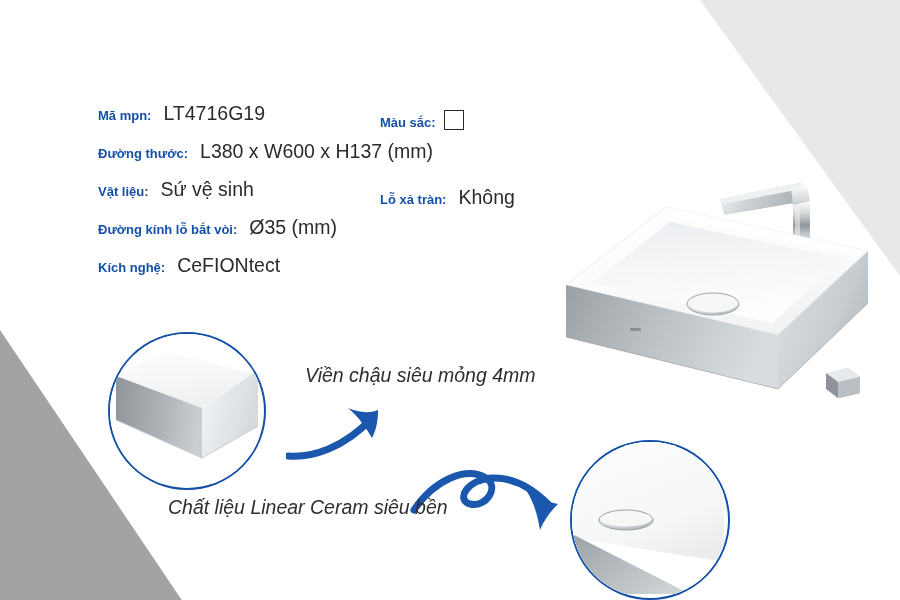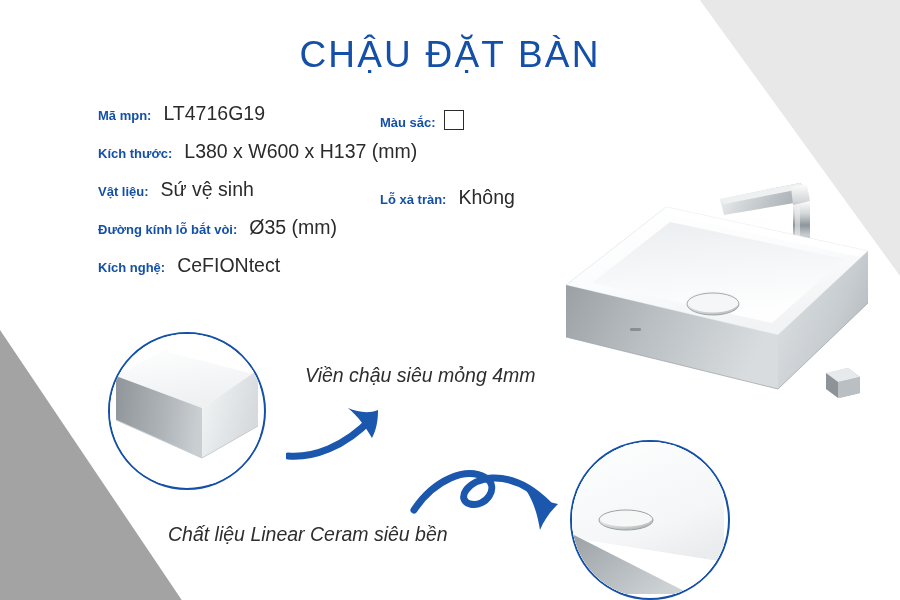--- a/index.html
+++ b/index.html
@@ -130,51 +130,50 @@
 
   
   .callout-text {
     position: absolute;
     color: #2e2e2e;
     font-style: italic;
     font-size: 19.5px;
     white-space: nowrap;
   }
   #callout-rim-text  { left: 305px; top: 364px; }
-  #callout-mat-text  { left: 168px; top: 523px; }
+  #callout-mat-text  { left: 168px; top: 496px; }
 
   
   .arrow { position: absolute; pointer-events: none; }
   #arrow-rim   { left: 286px; top: 382px; width: 130px; height: 80px; }
   #arrow-drain { left: 408px; top: 462px; width: 165px; height: 78px; }
 </style>
 </head>
 <body>
 
 <div id="canvas">
 
   <div class="corner-shape" id="corner-tr"></div>
   <div class="corner-shape" id="corner-bl"></div>
 
-  <div id="title">CHẬU ĐẶT BÀN</div>
 
   <div id="specs">
 
     <div class="spec-row">
       <span class="spec-unit">
         <span class="spec-label">Mã mpn:</span><span class="spec-value">LT4716G19</span>
       </span>
       <span class="spec-unit col2">
         <span class="spec-label">Màu sắc:</span><span class="color-swatch"></span>
       </span>
     </div>
 
     <div class="spec-row">
       <span class="spec-unit">
-        <span class="spec-label">Kích thước:</span><span class="spec-value">L380 x W600 x H137 (mm)</span>
+        <span class="spec-label">Đường thước:</span><span class="spec-value">L380 x W600 x H137 (mm)</span>
       </span>
     </div>
 
     <div class="spec-row">
       <span class="spec-unit col2">
         <span class="spec-label">Lỗ xả tràn:</span><span class="spec-value">Không</span>
       </span>
       <span class="spec-unit">
         <span class="spec-label">Vật liệu:</span><span class="spec-value">Sứ vệ sinh</span>
       </span>

